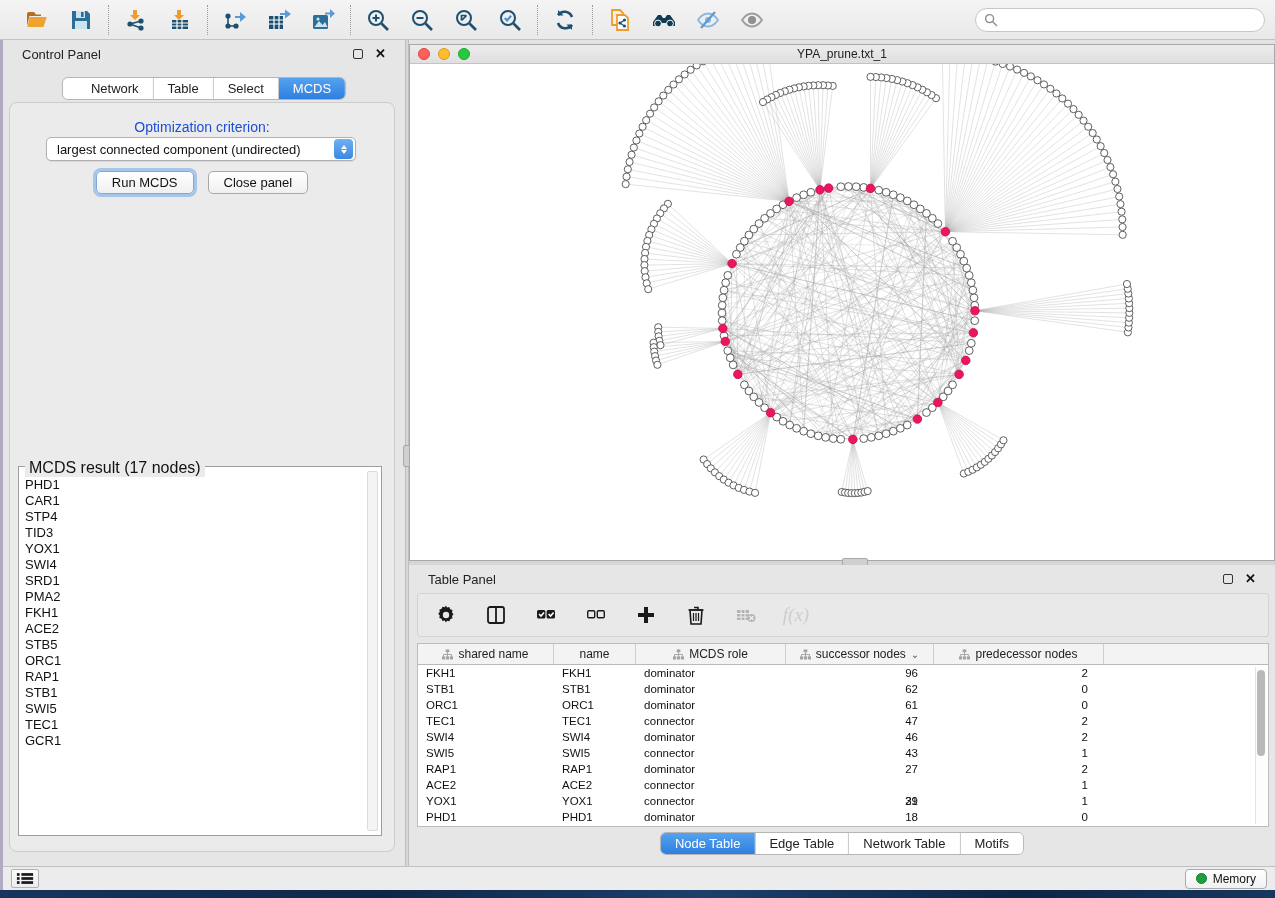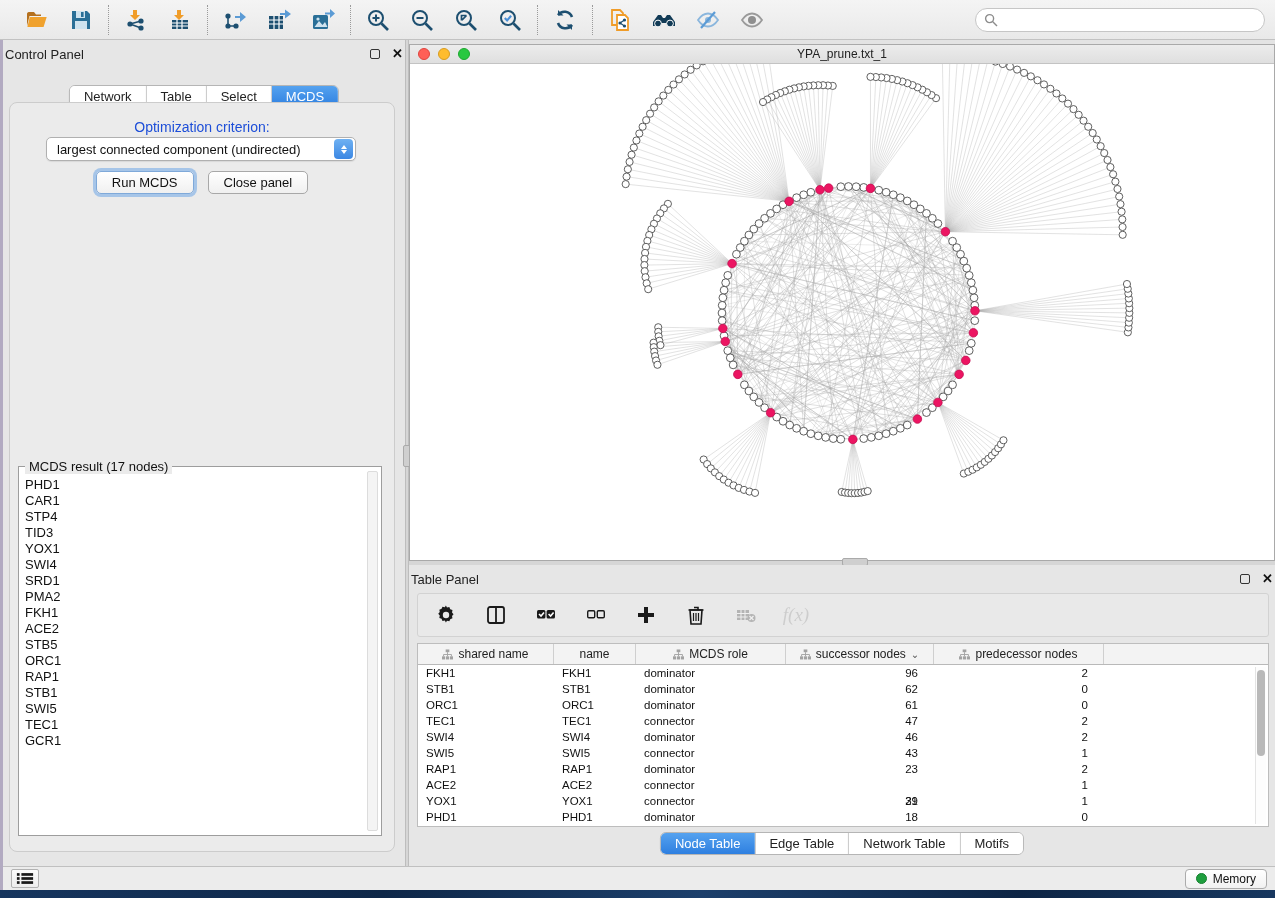--- a/index.html
+++ b/index.html
@@ -19,31 +19,31 @@
   .search-input { width:290px; height:24px; border:1px solid #c6c6c6; border-radius:12px;
     background:#fff; padding:0 10px 0 28px; font-size:12px; color:#333; outline:none; }
   .search-glyph { position:absolute; left:9px; top:5px; width:14px; height:14px; }
 
   
   .workspace { position:absolute; left:3px; top:40px; right:0; bottom:8px; background:#e3e3e3; }
 
   
   .left-panel { position:absolute; left:0; top:0; width:402px; height:826px; background:#e6e6e6; }
   .panel-header { position:absolute; left:0; top:0; right:0; height:28px; display:flex; align-items:center;
-    padding:0 2px; font-size:13px; color:#222; }
+    padding:0 19px; font-size:13px; color:#222; }
   .panel-header .sp { flex:1; }
   .win-float { width:10px; height:10px; border:1.6px solid #333; border-radius:2px; margin-right:12px; cursor:pointer; }
   .win-close { font-size:13px; font-weight:bold; color:#111; cursor:pointer; line-height:10px; }
 
   .seg { display:flex; border:1px solid #b5b5b5; border-radius:6px; overflow:hidden; background:#fff;
     font-size:13px; color:#222; }
   .seg .seg-item { padding:3px 14px; border-left:1px solid #c9c9c9; cursor:pointer; background:#fff; text-align:center; }
   .seg .seg-item:first-child { border-left:none; }
   .seg .seg-item.active { background:linear-gradient(#55a2ef,#2e7fe0); color:#fff; }
-  .cp-tabs { position:absolute; top:45px; left:50%; transform:translateX(-50%); }
+  .cp-tabs { position:absolute; top:37px; left:50%; transform:translateX(-50%);padding-left:14px; }
 
   .cp-body { position:absolute; left:6px; right:10px; top:62px; bottom:14px;
     background:#ebebeb; border:1px solid #cccccc; border-radius:8px; }
   .opt-label { position:absolute; top:16px; width:100%; text-align:center; font-size:14px; color:#1d4ed8; }
   .dropdown { position:absolute; left:36px; right:38px; top:34px; height:24px; background:#fff;
     border:1px solid #b0b0b0; border-radius:5px; display:flex; align-items:center; cursor:pointer;
     box-shadow:0 1px 1px rgba(0,0,0,.08); }
   .dropdown .dd-text { flex:1; font-size:13px; color:#111; padding-left:10px; white-space:nowrap; }
   .dd-stepper { width:19px; height:20px; margin-right:2px; border-radius:4px;
     background:linear-gradient(#6fb1f2,#3b87e3); display:flex; flex-direction:column;
@@ -51,21 +51,21 @@
   .dd-stepper i { width:0; height:0; border-left:3.5px solid transparent; border-right:3.5px solid transparent; }
   .dd-up { border-bottom:4px solid #fff; } .dd-down { border-top:4px solid #fff; }
   .btn { background:linear-gradient(#ffffff,#f0f0f0); border:1px solid #a8a8a8; border-radius:5px;
     font-size:13px; color:#111; padding:3px 15px; cursor:pointer; font-family:inherit; }
   .btn.focused { border-color:#7fa9d9; box-shadow:0 0 0 3px rgba(110,165,230,.55); }
   .btn-row { position:absolute; top:68px; width:100%; display:flex; justify-content:center; gap:14px; }
 
   .result-group { position:absolute; left:8px; right:12px; top:363px; bottom:15px;
     border:1px solid #9d9d9d; background:#fff; }
   .result-legend { position:absolute; top:-8px; left:6px; background:#ebebeb; padding:0 4px;
-    font-size:13px; color:#111; }
+    font-size:16px; color:#111; }
   .result-list { position:absolute; inset:10px 14px 4px 6px; overflow:hidden;
     font-size:13px; color:#111; line-height:16px; }
   .result-scroll { position:absolute; top:4px; bottom:4px; right:3px; width:11px;
     background:#f4f4f4; border:1px solid #dcdcdc; border-radius:2px; }
 
   
   .v-split { position:absolute; left:402px; top:0; width:4px; height:826px; background:#d6d6d6;
     border-left:1px solid #bdbdbd; border-right:1px solid #bdbdbd; cursor:col-resize; }
   .v-grip { position:absolute; top:405px; left:-3px; width:9px; height:22px; background:#cfcfcf;
     border:1px solid #aaa; border-radius:2px; }
@@ -1244,21 +1244,21 @@
             <div class="g-cell" style="width: 136px;">SWI5</div>
             <div class="g-cell" style="width: 82px;">SWI5</div>
             <div class="g-cell" style="width: 150px;">connector</div>
             <div class="g-cell g-num" style="width: 148px;">43</div>
             <div class="g-cell g-num" style="width: 170px;">1</div>
           </div>
           <div class="g-row">
             <div class="g-cell" style="width: 136px;">RAP1</div>
             <div class="g-cell" style="width: 82px;">RAP1</div>
             <div class="g-cell" style="width: 150px;">dominator</div>
-            <div class="g-cell g-num" style="width: 148px;">23</div>
+            <div class="g-cell g-num" style="width: 148px;">27</div>
             <div class="g-cell g-num" style="width: 170px;">2</div>
           </div>
           <div class="g-row">
             <div class="g-cell" style="width: 136px;">ACE2</div>
             <div class="g-cell" style="width: 82px;">ACE2</div>
             <div class="g-cell" style="width: 150px;">connector</div>
             <div class="g-cell g-num" style="width: 148px; margin-top: 32px;">31</div>
             <div class="g-cell g-num" style="width: 170px;">1</div>
           </div>
           <div class="g-row">

